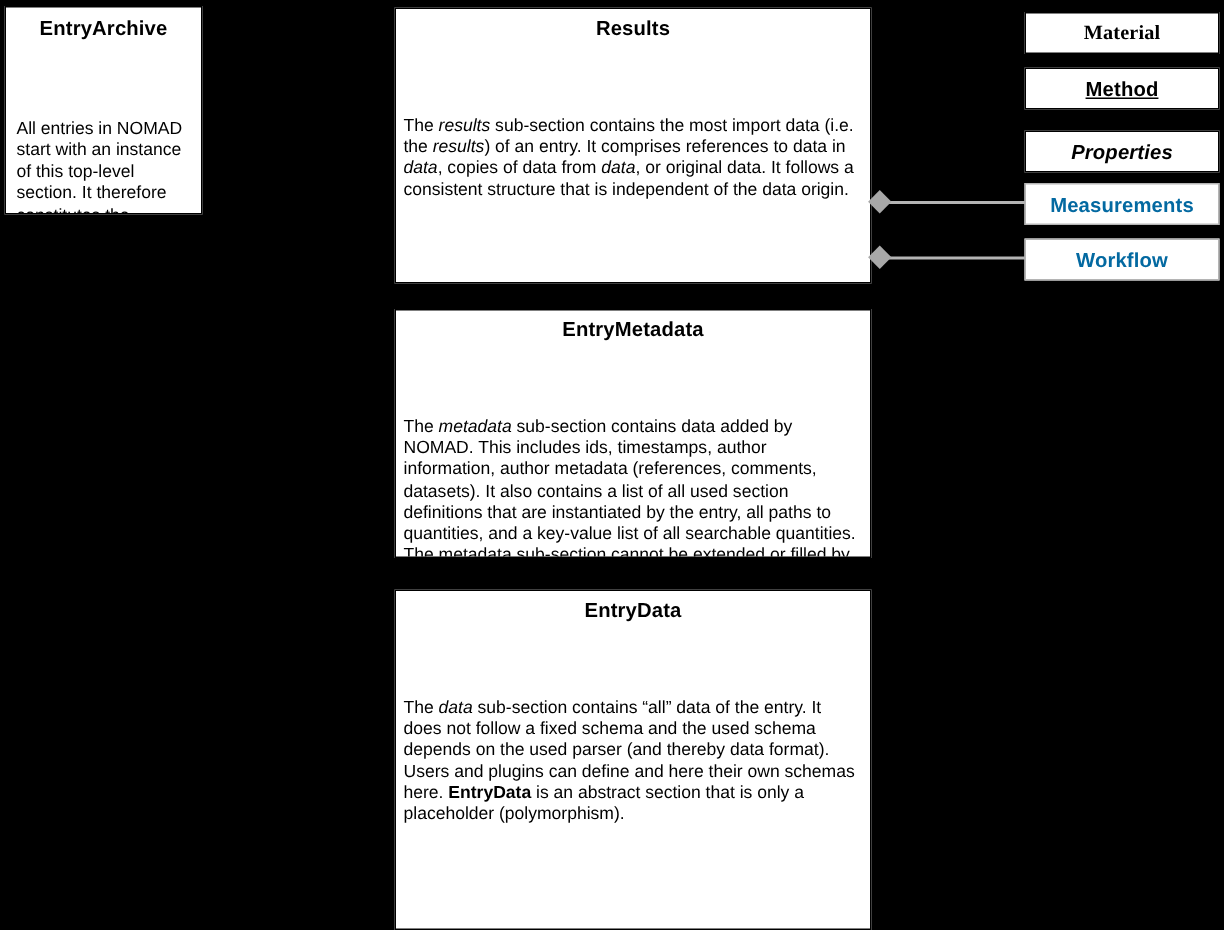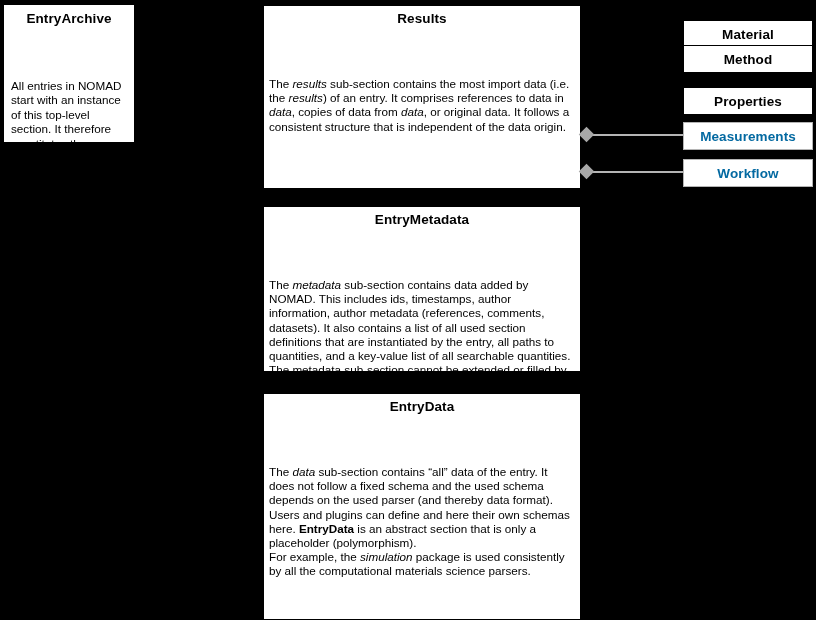--- a/index.html
+++ b/index.html
@@ -110,23 +110,23 @@
     font-size: 13.5px;
     color: #000000;
     letter-spacing: 0.1px;
   }
   .sub-box.dim {
     border-color: #b4b4b4;
   }
   .sub-box.dim > span {
     color: #0369a1;
   }
-  #box-material     { top: 20px;   }
-  #box-method       { top: 45px;  }
-  #box-properties   { top: 87px;  }
+  #box-material     { top: 8px; font-family: Liberation Serif, serif;   }
+  #box-method       { top: 45px; text-decoration: underline;  }
+  #box-properties   { top: 87px; font-style: italic;  }
   #box-measurements { top: 122px; }
   #box-workflow     { top: 159px; }
 
   
   .connector {
     position: absolute;
     height: 2px;
     background: #b4b4b4;
   }
   #conn-measurements { left: 588px; top: 134px; width: 95px; }
@@ -166,21 +166,20 @@
     <span class="class-body">
       <span class="p">The <i>metadata</i> sub-section contains data added by NOMAD. This includes ids, timestamps, author information, author metadata (references, comments, datasets). It also contains a list of all used section definitions that are instantiated by the entry, all paths to quantities, and a key-value list of all searchable quantities.</span>
       <span class="p">The metadata sub-section cannot be extended or filled by users or plugins.</span>
     </span>
   </div>
 
   <div class="class-box" id="entry-data">
     <span class="class-title">EntryData</span>
     <span class="class-body">
       <span class="p">The <i>data</i> sub-section contains “all” data of the entry. It does not follow a fixed schema and the used schema depends on the used parser (and thereby data format). Users and plugins can define and here their own schemas here. <b>EntryData</b> is an abstract section that is only a placeholder (polymorphism).</span>
-      <span class="p">For example, the <i>simulation</i> package is used consistently by all the computational materials science parsers.</span>
     </span>
   </div>
 
   <div class="connector" id="conn-measurements"></div>
   <div class="diamond" id="diamond-measurements"></div>
 
   <div class="connector" id="conn-workflow"></div>
   <div class="diamond" id="diamond-workflow"></div>
 
   <div class="sub-box" id="box-material">

